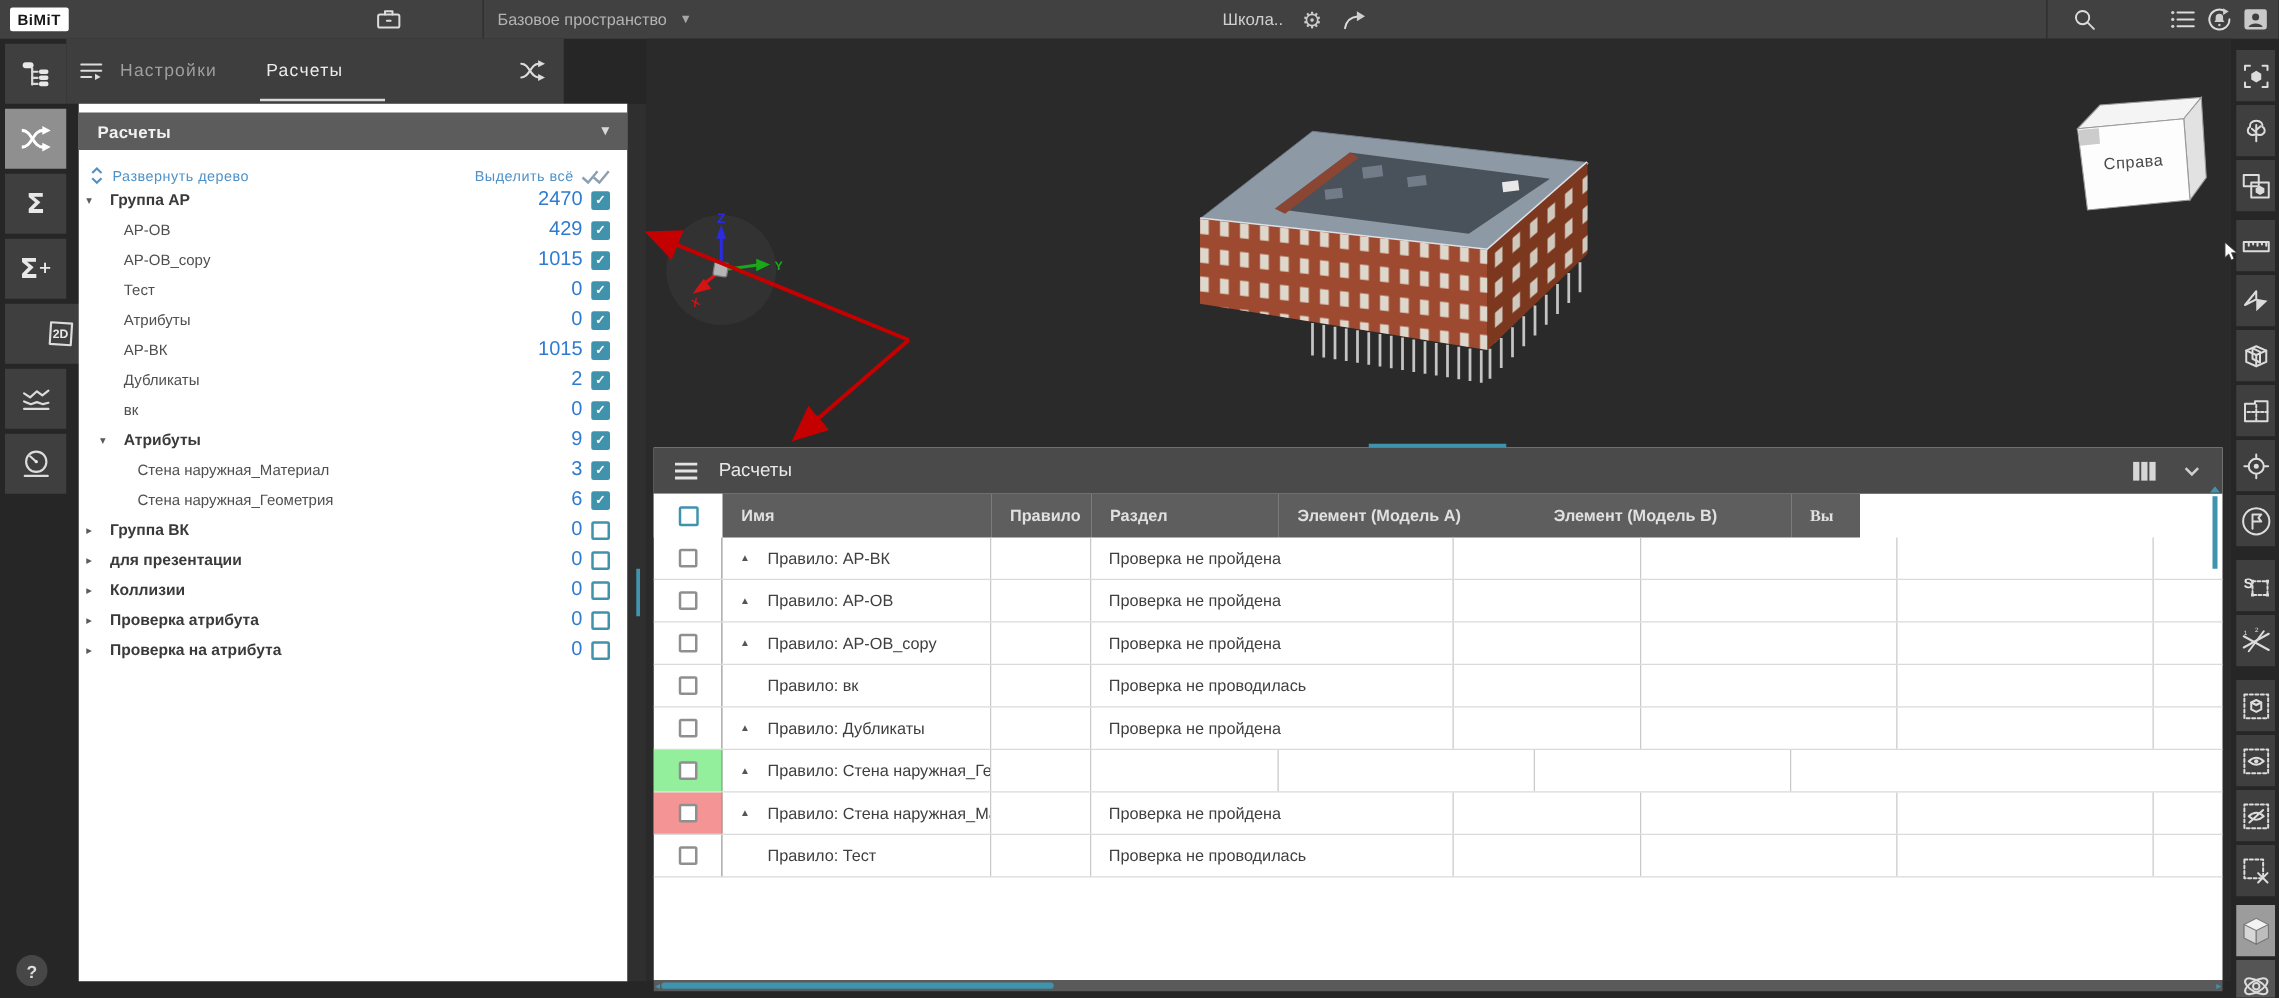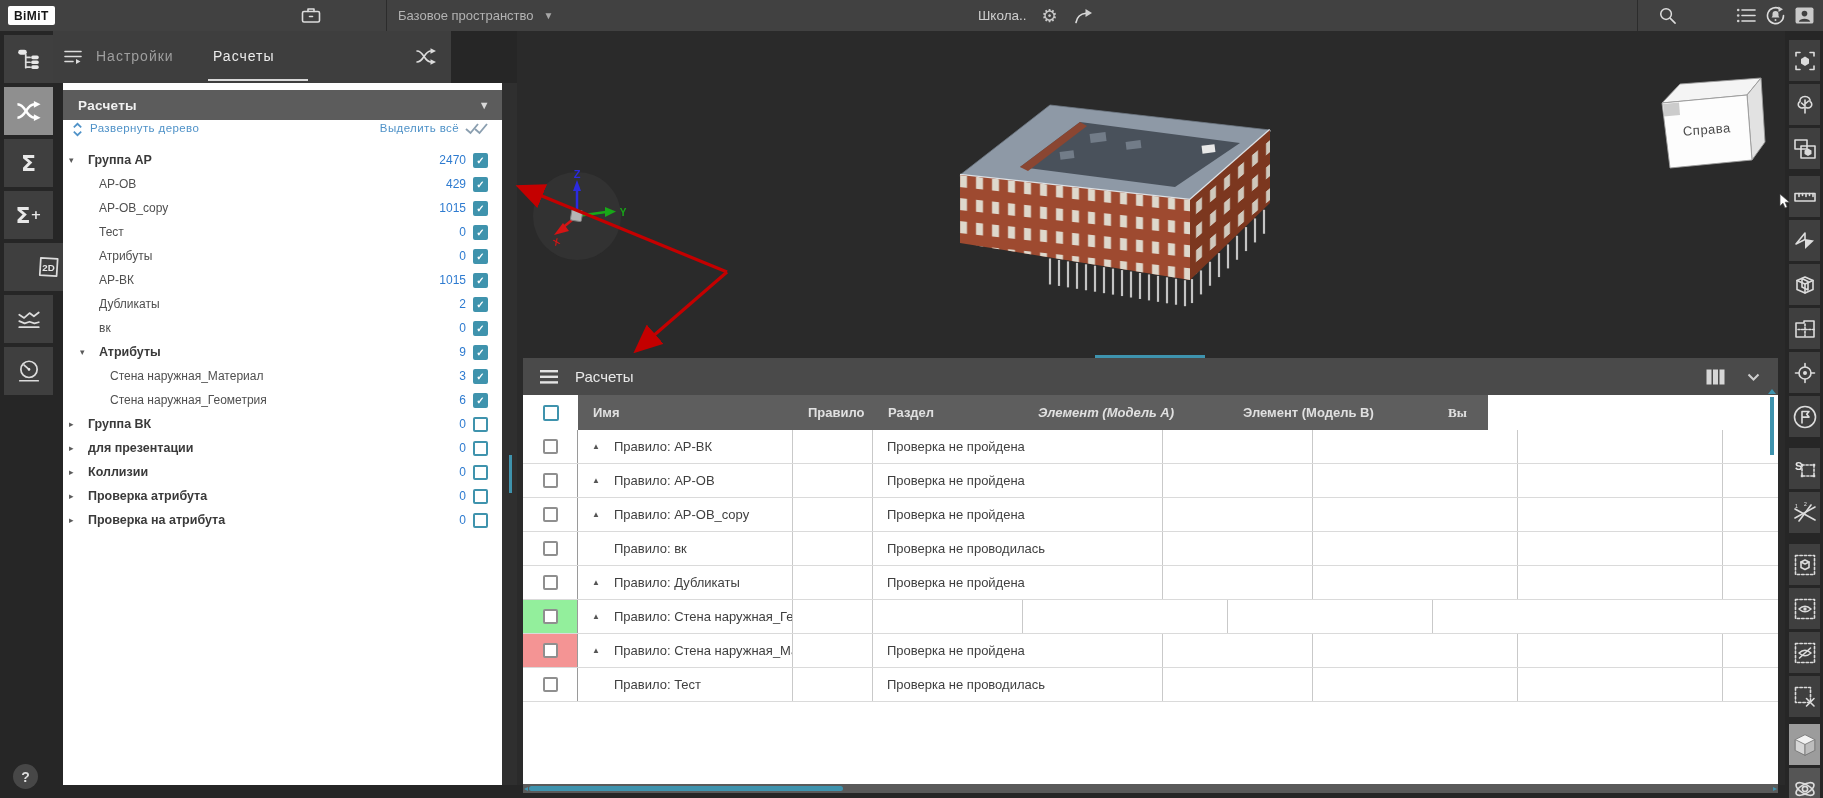--- a/index.html
+++ b/index.html
@@ -36,28 +36,28 @@
        letter-spacing:1px;color:#9f9f9f;cursor:default}
   .tab.active{color:#ececec}
   #tab-underline{position:absolute;left:155px;top:48px;width:100px;height:2px;background:#d8d8d8}
   #panel{position:absolute;left:63px;top:83px;width:439px;height:702px;background:#fff}
   #scroll-lane{position:absolute;left:502px;top:83px;width:15px;height:702px;background:#2f2f2f}
   #scroll-lane .thumb{position:absolute;left:7px;top:372px;width:3px;height:38px;background:#3f93ad}
   #sechead{position:absolute;left:0;top:7px;width:439px;height:30px;background:#5c5c5c;display:flex;
            align-items:center;color:#f1f1f1;font-weight:bold;font-size:13.5px;letter-spacing:.3px;padding:0}
   #sechead span.t{margin-left:15px}
   #sechead .caret{margin-left:auto;margin-right:12px;font-size:11px;color:#d9d9d9;font-weight:normal}
-  #treebar{position:absolute;left:0;top:39px;width:439px;height:26px;display:flex;align-items:flex-start}
+  #treebar{position:absolute;left:0;top:39px;width:439px;height:26px;display:flex;align-items:flex-end}
   .linktext{font-size:11.5px;color:#4f92c8;letter-spacing:.4px}
   #tree{position:absolute;left:0;top:65px;width:439px}
   .trow{display:flex;align-items:center;height:24px;padding-right:14px;box-sizing:border-box}
   .texp{width:19px;font-size:9px;color:#5a5a5a;flex:0 0 auto}
   .tlabel{font-size:12px;color:#4f4f4f;white-space:nowrap}
   .tlabel.bold{font-weight:bold;color:#3a3a3a;font-size:12.5px}
-  .tcount{margin-left:auto;font-size:12px;color:#2e7bd0}
+  .tcount{margin-left:auto;font-size:16px;color:#2e7bd0}
   .tcb{width:15px;height:15px;margin-left:7px;flex:0 0 auto;border:2px solid #3f93ad;border-radius:2px;
        box-sizing:border-box;background:#fff}
   .tcb.on{background:#3f93ad;color:#fff;font-size:10px;line-height:11px;text-align:center;font-weight:bold}
 
   
   #viewport{position:absolute;left:517px;top:31px;width:1268px;height:754px;background:#2a2a2a}
 
   
   #table{position:absolute;left:523px;top:358px;width:1255px;height:426px;background:#fff;z-index:20}
   #ttitle{position:absolute;left:0;top:0;width:1255px;height:37px;background:#4a4a4a;display:flex;align-items:center}
@@ -461,21 +461,21 @@
         </svg>
       </span>
   </div>
   <div id="thead">
       <div class="hcell first" style="width: 55px;">
         <span class="headcb"></span>
       </div>
       <div class="hcell" style="width: 215px;">Имя</div>
       <div class="hcell" style="width: 80px;">Правило</div>
       <div class="hcell" style="width: 150px;">Раздел</div>
-      <div class="hcell" style="width: 205px; font-style: italic;">Элемент (Модель А)</div>
+      <div class="hcell" style="width: 205px;">Элемент (Модель А)</div>
       <div class="hcell" style="width: 205px;">Элемент (Модель В)</div>
       <div class="hcell" style="width: 55px; font-family: Liberation Serif, serif;">Вы</div>
     </div>
   <div id="tbody">
       <div class="trr">
         <div class="tc cbcell" style="width: 55px;">
           <span class="rowcb"></span>
         </div>
         <div class="tc" style="width: 215px;">
           <span class="rtri">▲</span>

